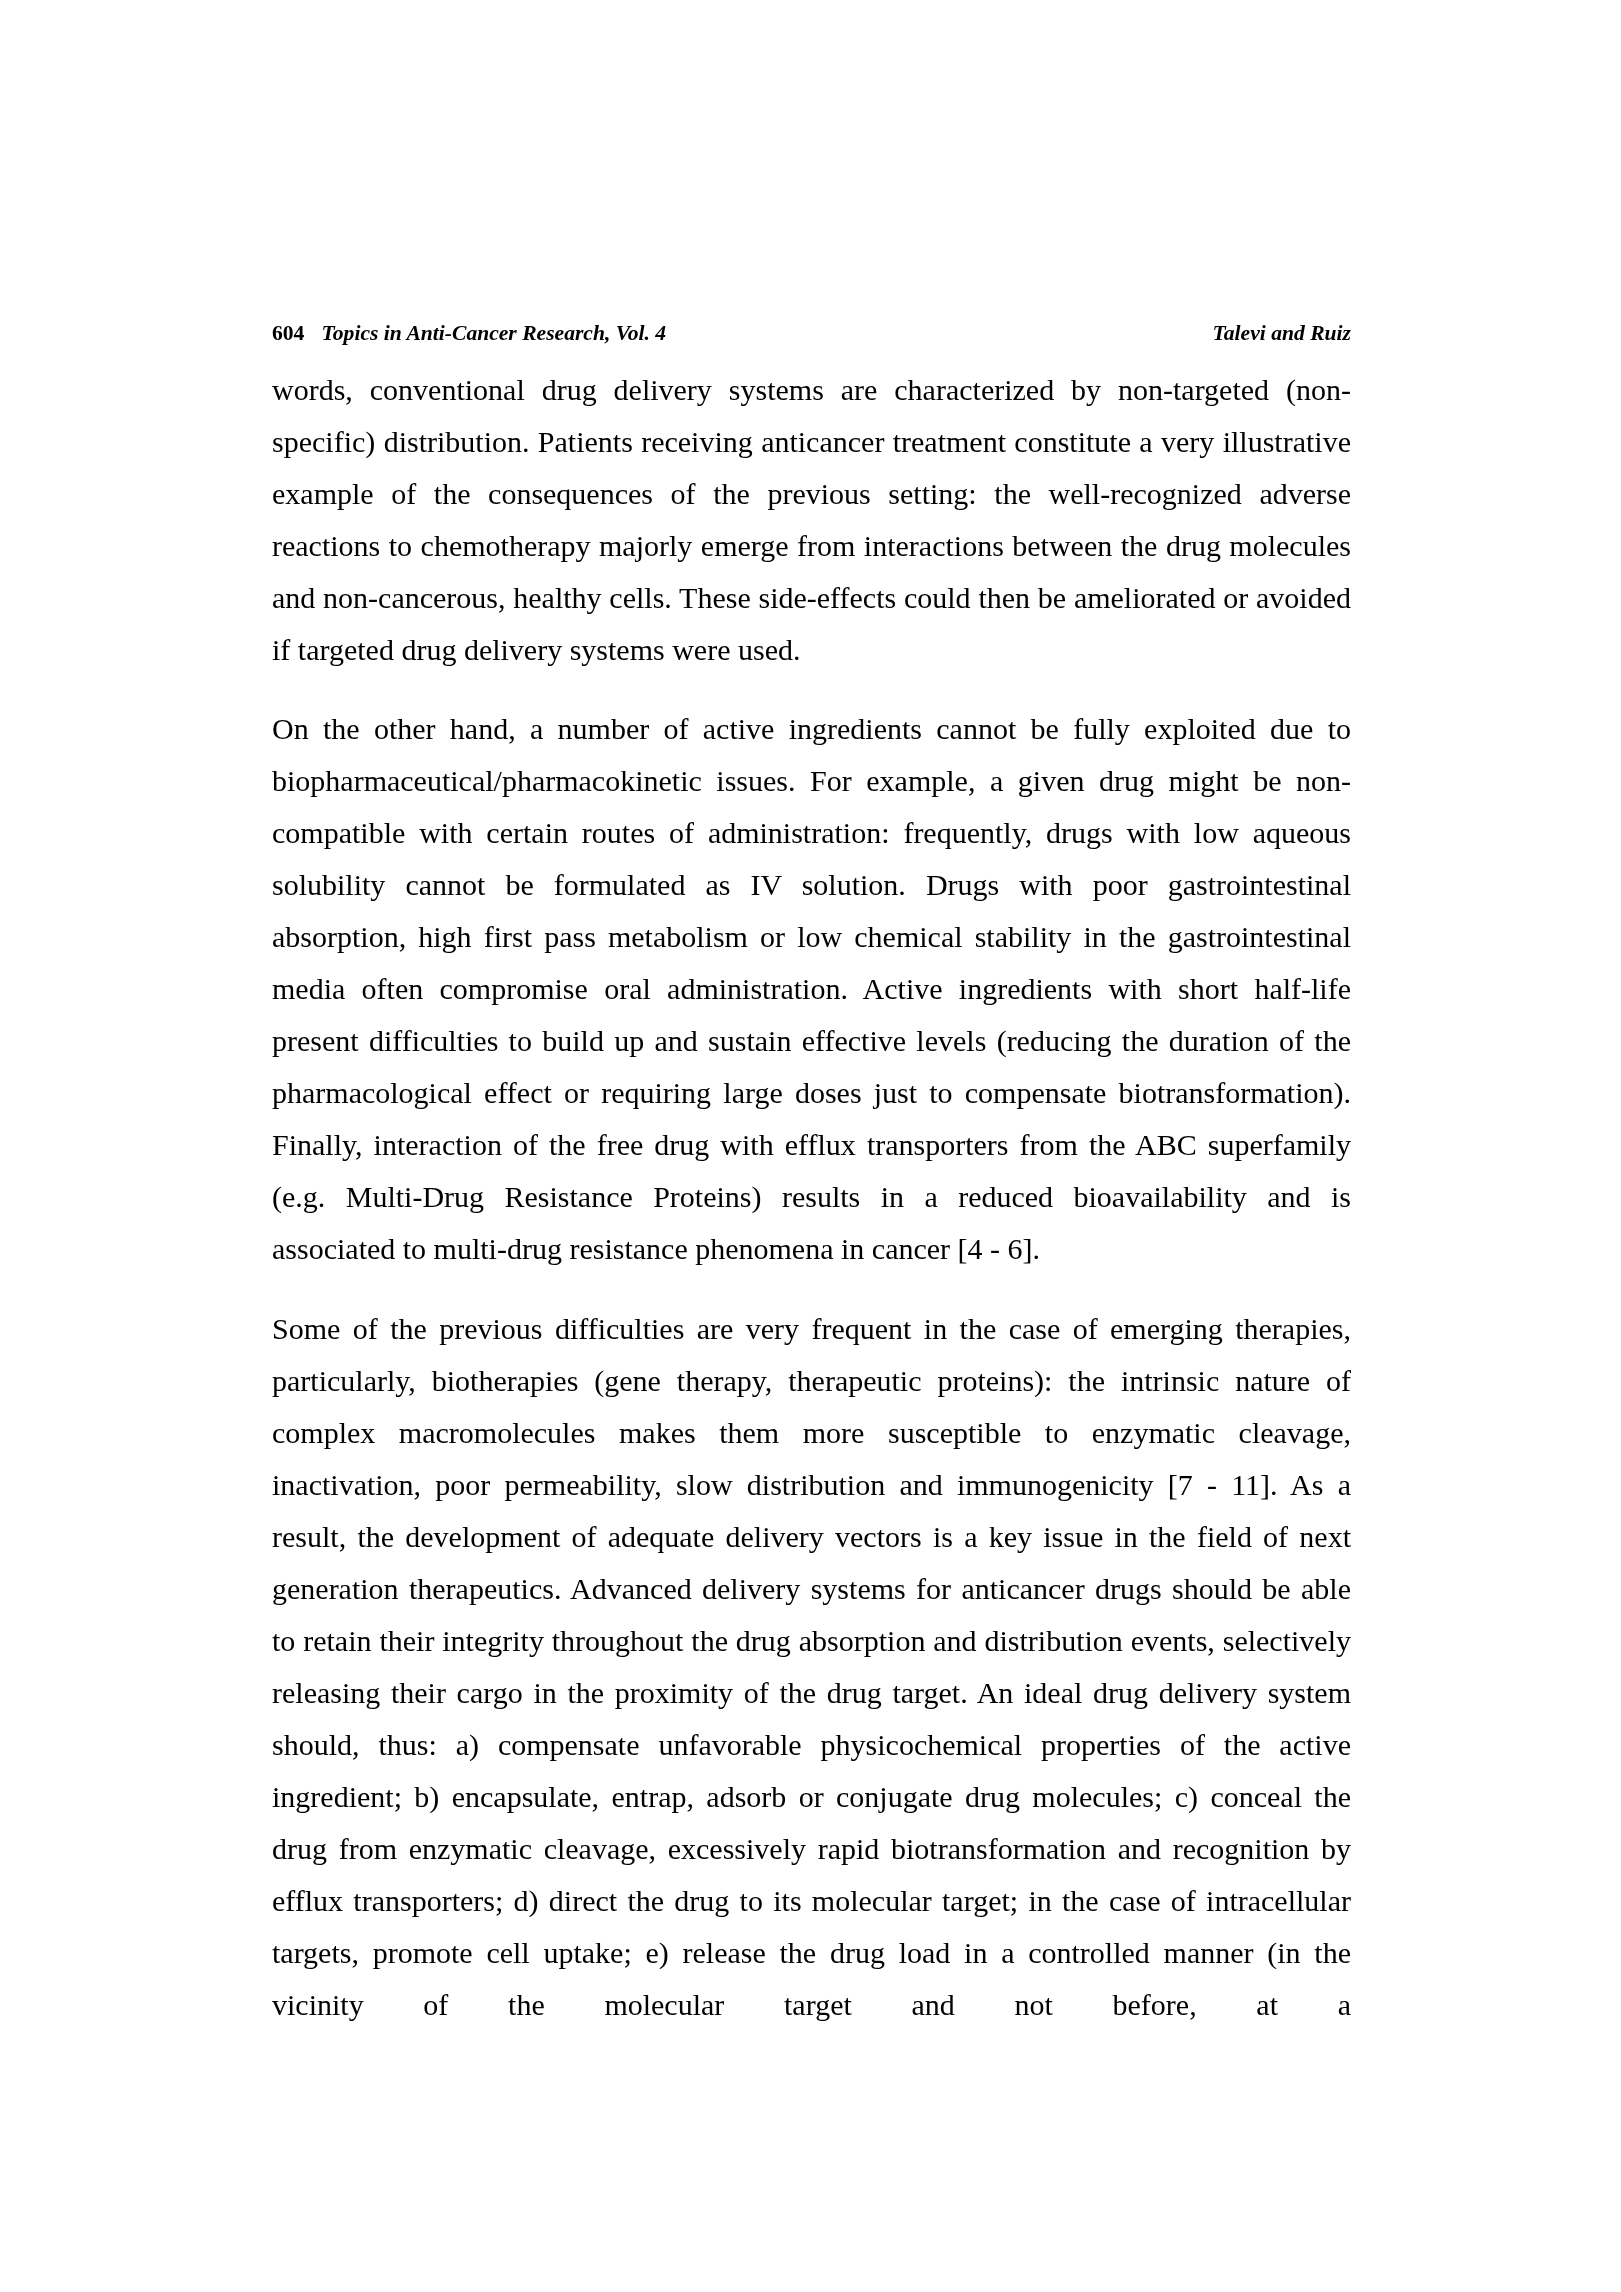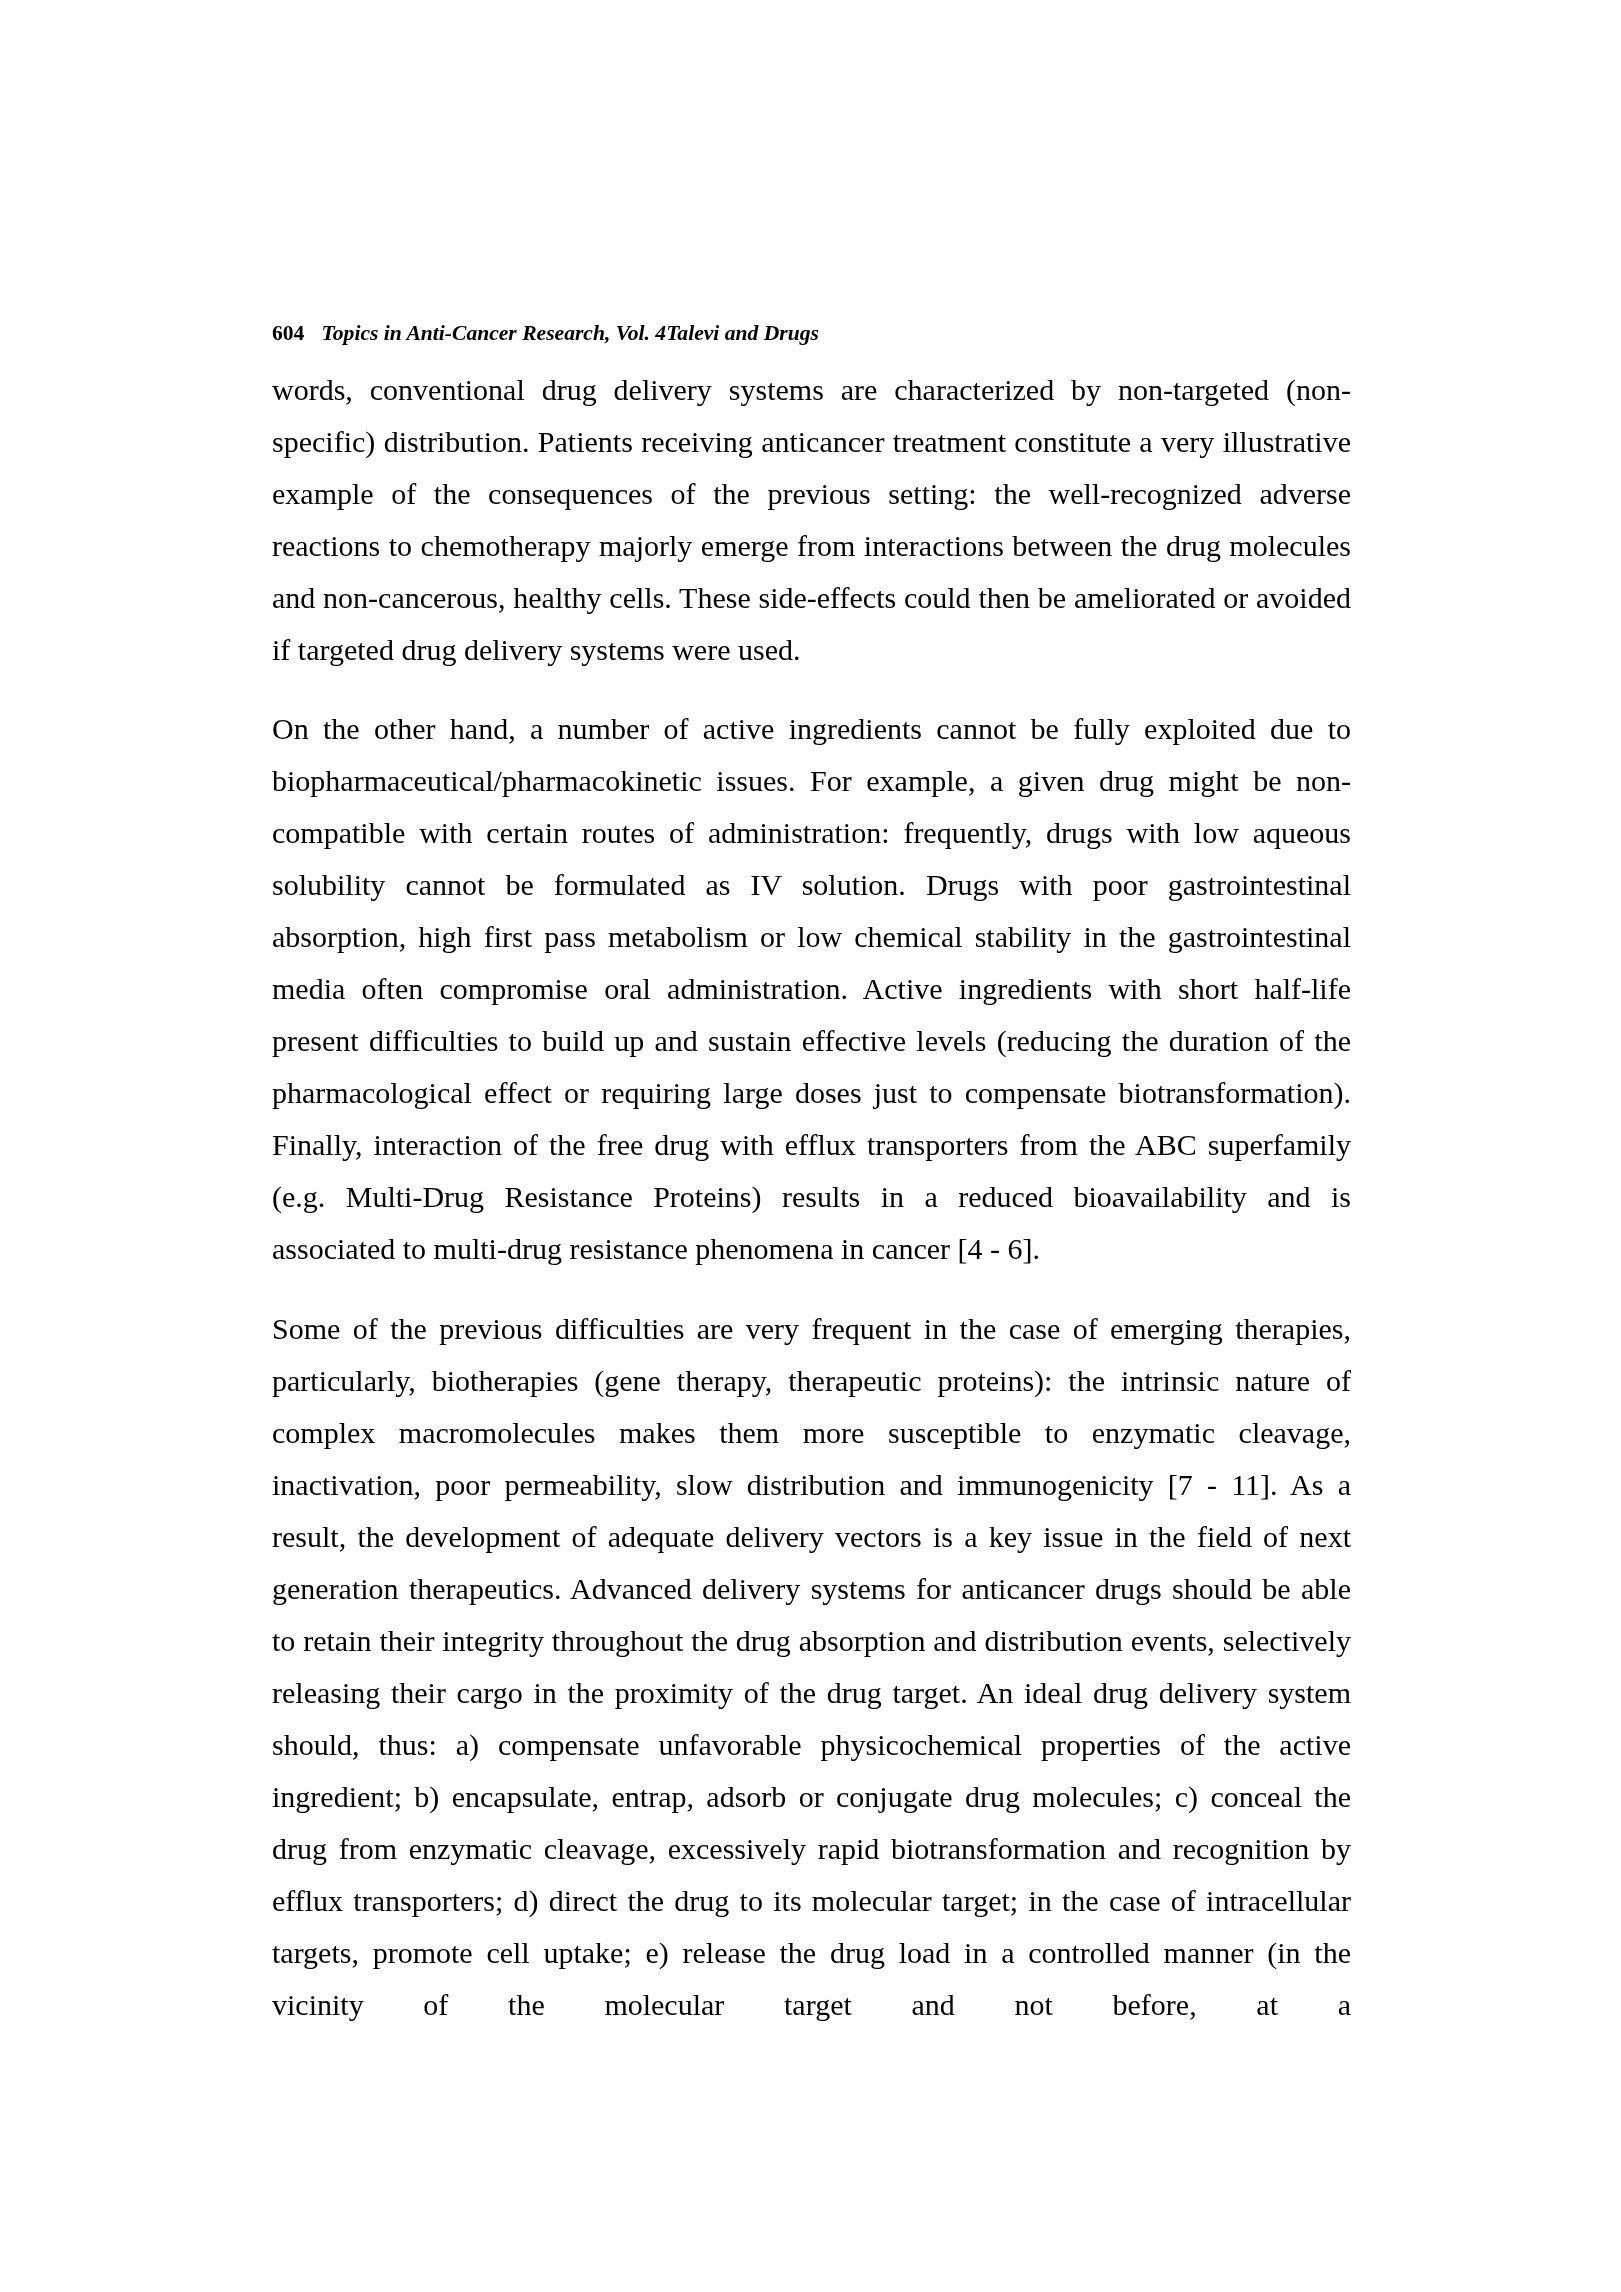--- a/index.html
+++ b/index.html
@@ -17,20 +17,21 @@
   }
   .page-header {
     position: absolute;
     left: 272px;
     top: 320px;
     width: 1079px;
     height: 27.4px;
     font-size: 21.6px;
     line-height: 27.4px;
     display: flex;
+    justify-content: space-between;
     align-items: baseline;
   }
   .page-number {
     font-weight: bold;
     margin-right: 11.8px;
   }
   .journal-title {
     font-weight: bold;
     font-style: italic;
   }
@@ -57,21 +58,21 @@
   }
 </style>
 </head>
 <body>
 
 <div class="page-header">
   <div>
     <span class="page-number">604</span>
     <span class="journal-title">Topics in Anti-Cancer Research, Vol. 4</span>
   </div>
-  <span class="authors">Talevi and Drugs</span>
+  <span class="authors">Talevi and Ruiz</span>
 </div>
 
 <div class="body-text">
   <p class="paragraph">words, conventional drug delivery systems are characterized by non-targeted (non-specific) distribution. Patients receiving anticancer treatment constitute a very illustrative example of the consequences of the previous setting: the well-recognized adverse reactions to chemotherapy majorly emerge from interactions between the drug molecules and non-cancerous, healthy cells. These side-effects could then be ameliorated or avoided if targeted drug delivery systems were used.</p>
   <p class="paragraph">On the other hand, a number of active ingredients cannot be fully exploited due to biopharmaceutical/pharmacokinetic issues. For example, a given drug might be non-compatible with certain routes of administration: frequently, drugs with low aqueous solubility cannot be formulated as IV solution. Drugs with poor gastrointestinal absorption, high first pass metabolism or low chemical stability in the gastrointestinal media often compromise oral administration. Active ingredients with short half-life present difficulties to build up and sustain effective levels (reducing the duration of the pharmacological effect or requiring large doses just to compensate biotransformation). Finally, interaction of the free drug with efflux transporters from the ABC superfamily (e.g. Multi-Drug Resistance Proteins) results in a reduced bioavailability and is associated to multi-drug resistance phenomena in cancer [4 - 6].</p>
   <p class="paragraph continues">Some of the previous difficulties are very frequent in the case of emerging therapies, particularly, biotherapies (gene therapy, therapeutic proteins): the intrinsic nature of complex macromolecules makes them more susceptible to enzymatic cleavage, inactivation, poor permeability, slow distribution and immunogenicity [7 - 11]. As a result, the development of adequate delivery vectors is a key issue in the field of next generation therapeutics. Advanced delivery systems for anticancer drugs should be able to retain their integrity throughout the drug absorption and distribution events, selectively releasing their cargo in the proximity of the drug target. An ideal drug delivery system should, thus: a) compensate unfavorable physicochemical properties of the active ingredient; b) encapsulate, entrap, adsorb or conjugate drug molecules; c) conceal the drug from enzymatic cleavage, excessively rapid biotransformation and recognition by efflux transporters; d) direct the drug to its molecular target; in the case of intracellular targets, promote cell uptake; e) release the drug load in a controlled manner (in the vicinity of the molecular target and not before, at a</p>
 </div>
 
 
 </body></html>

